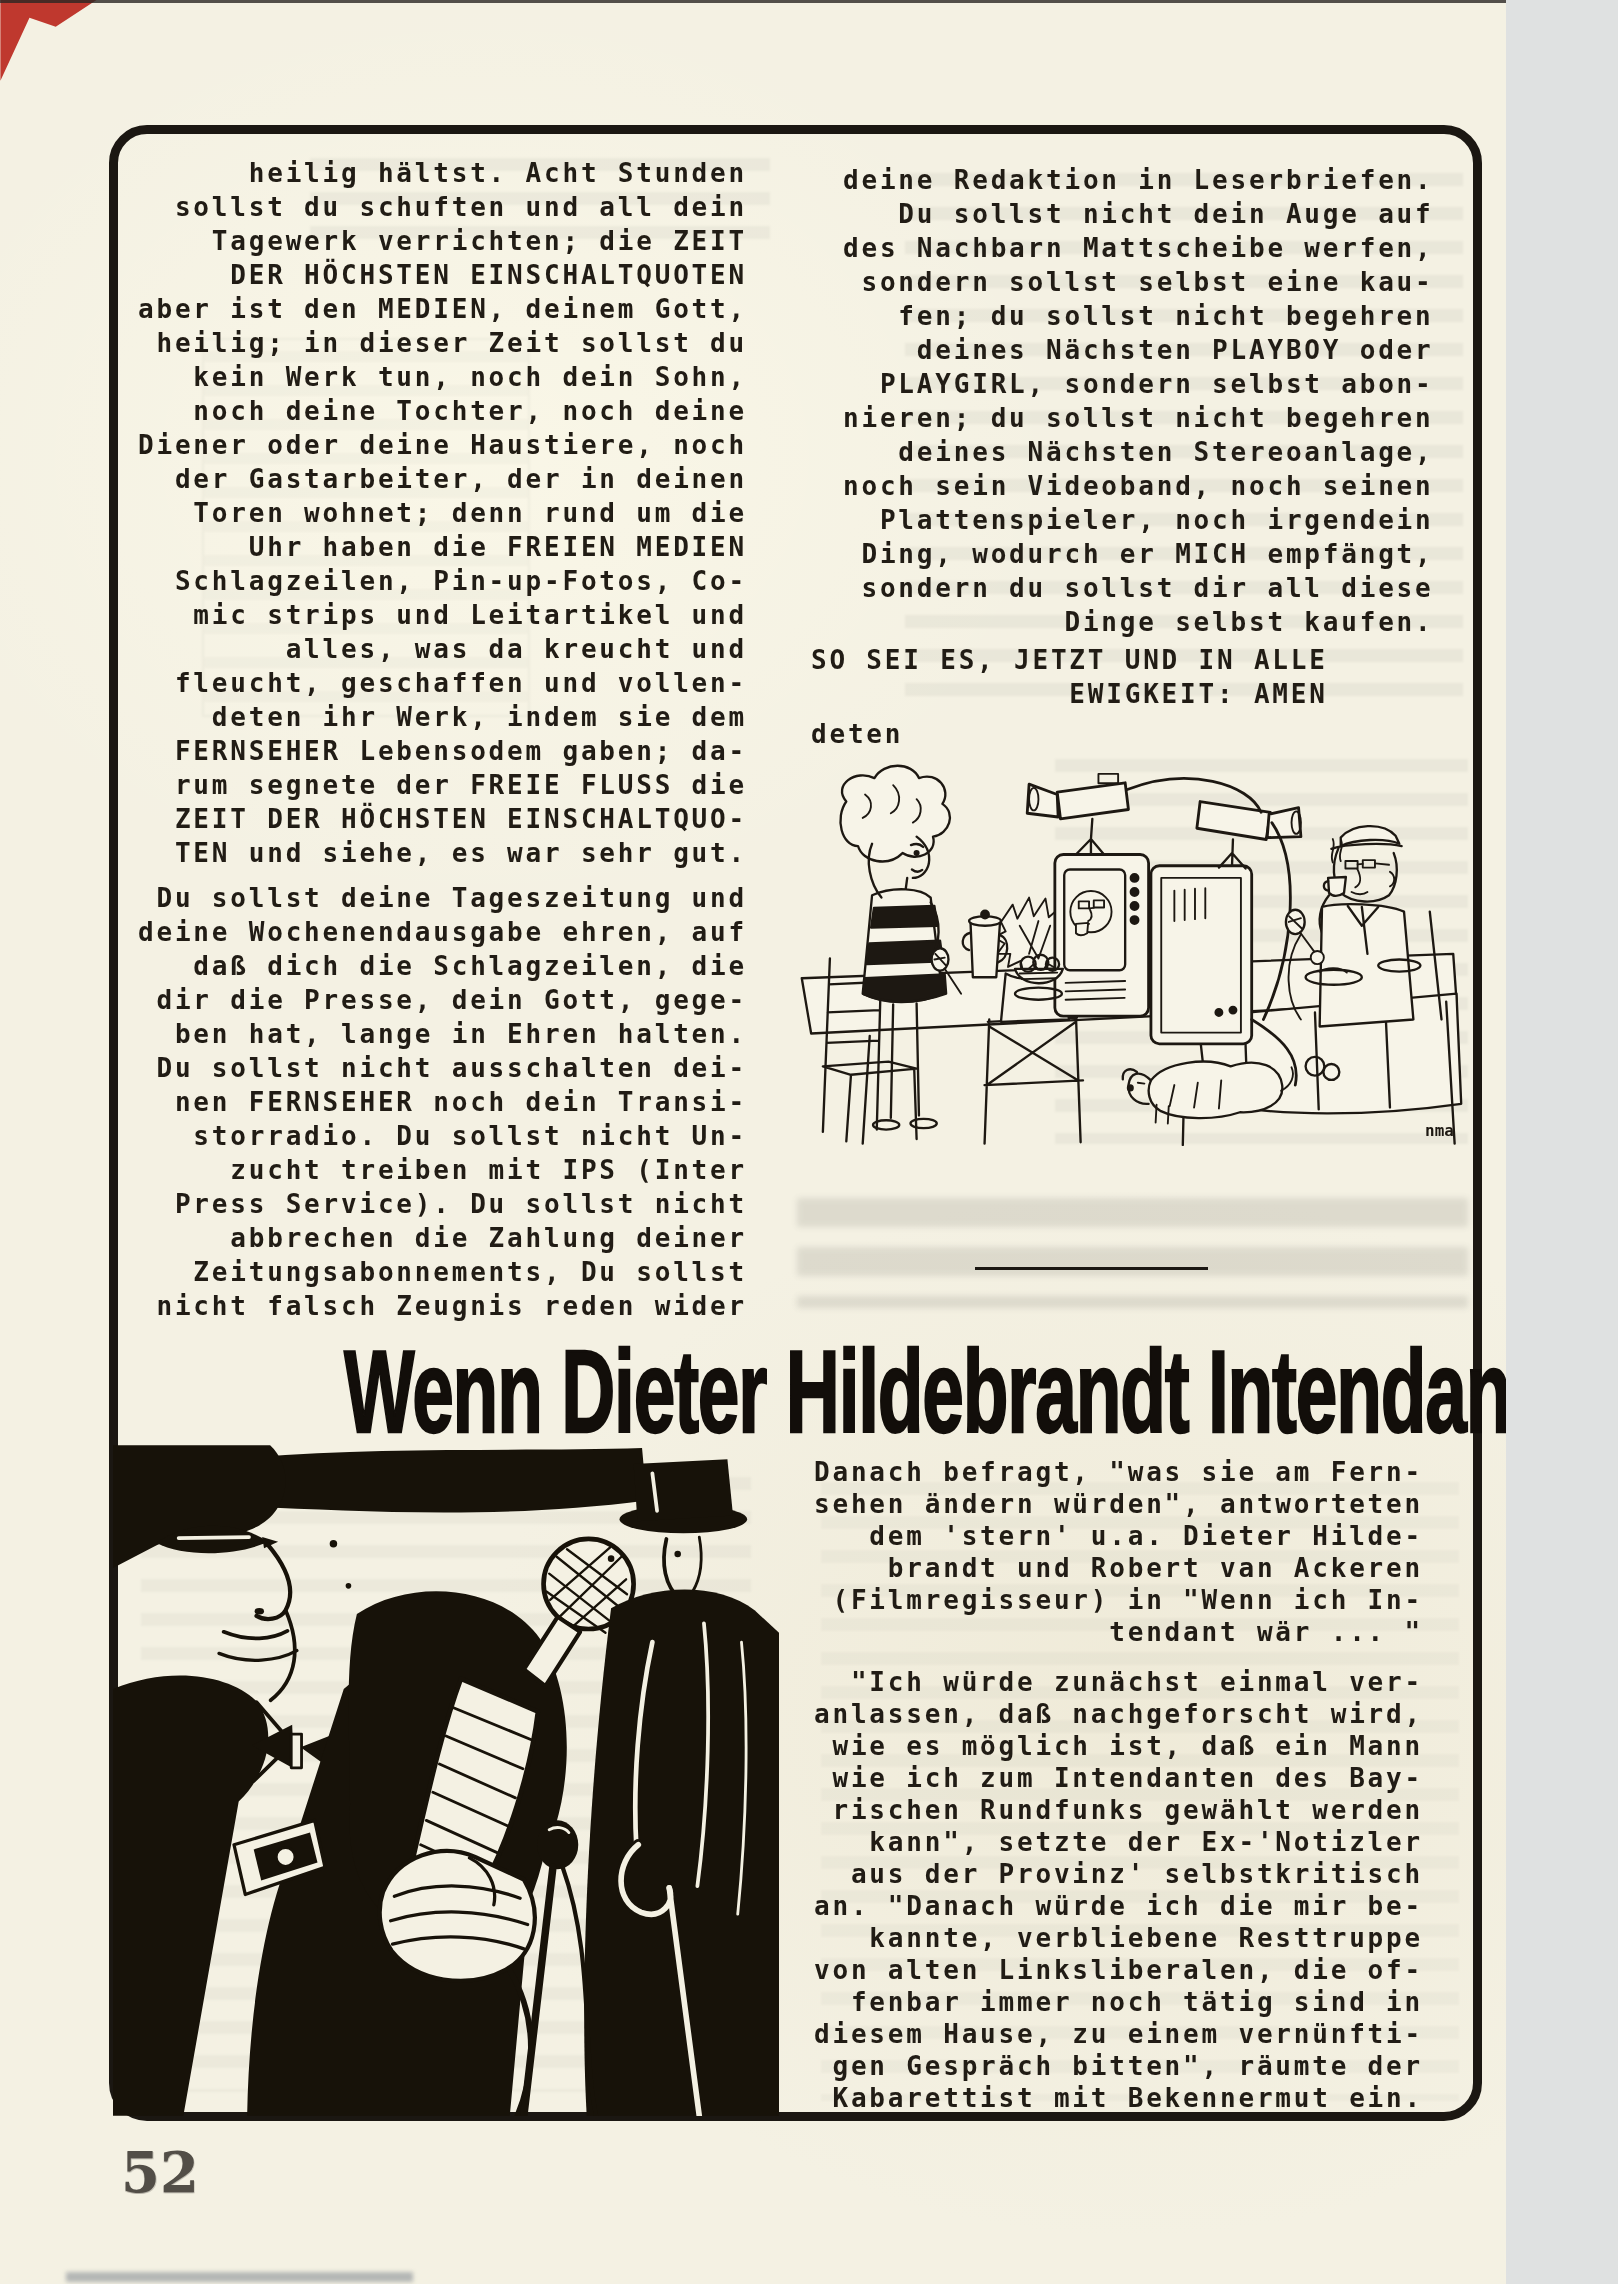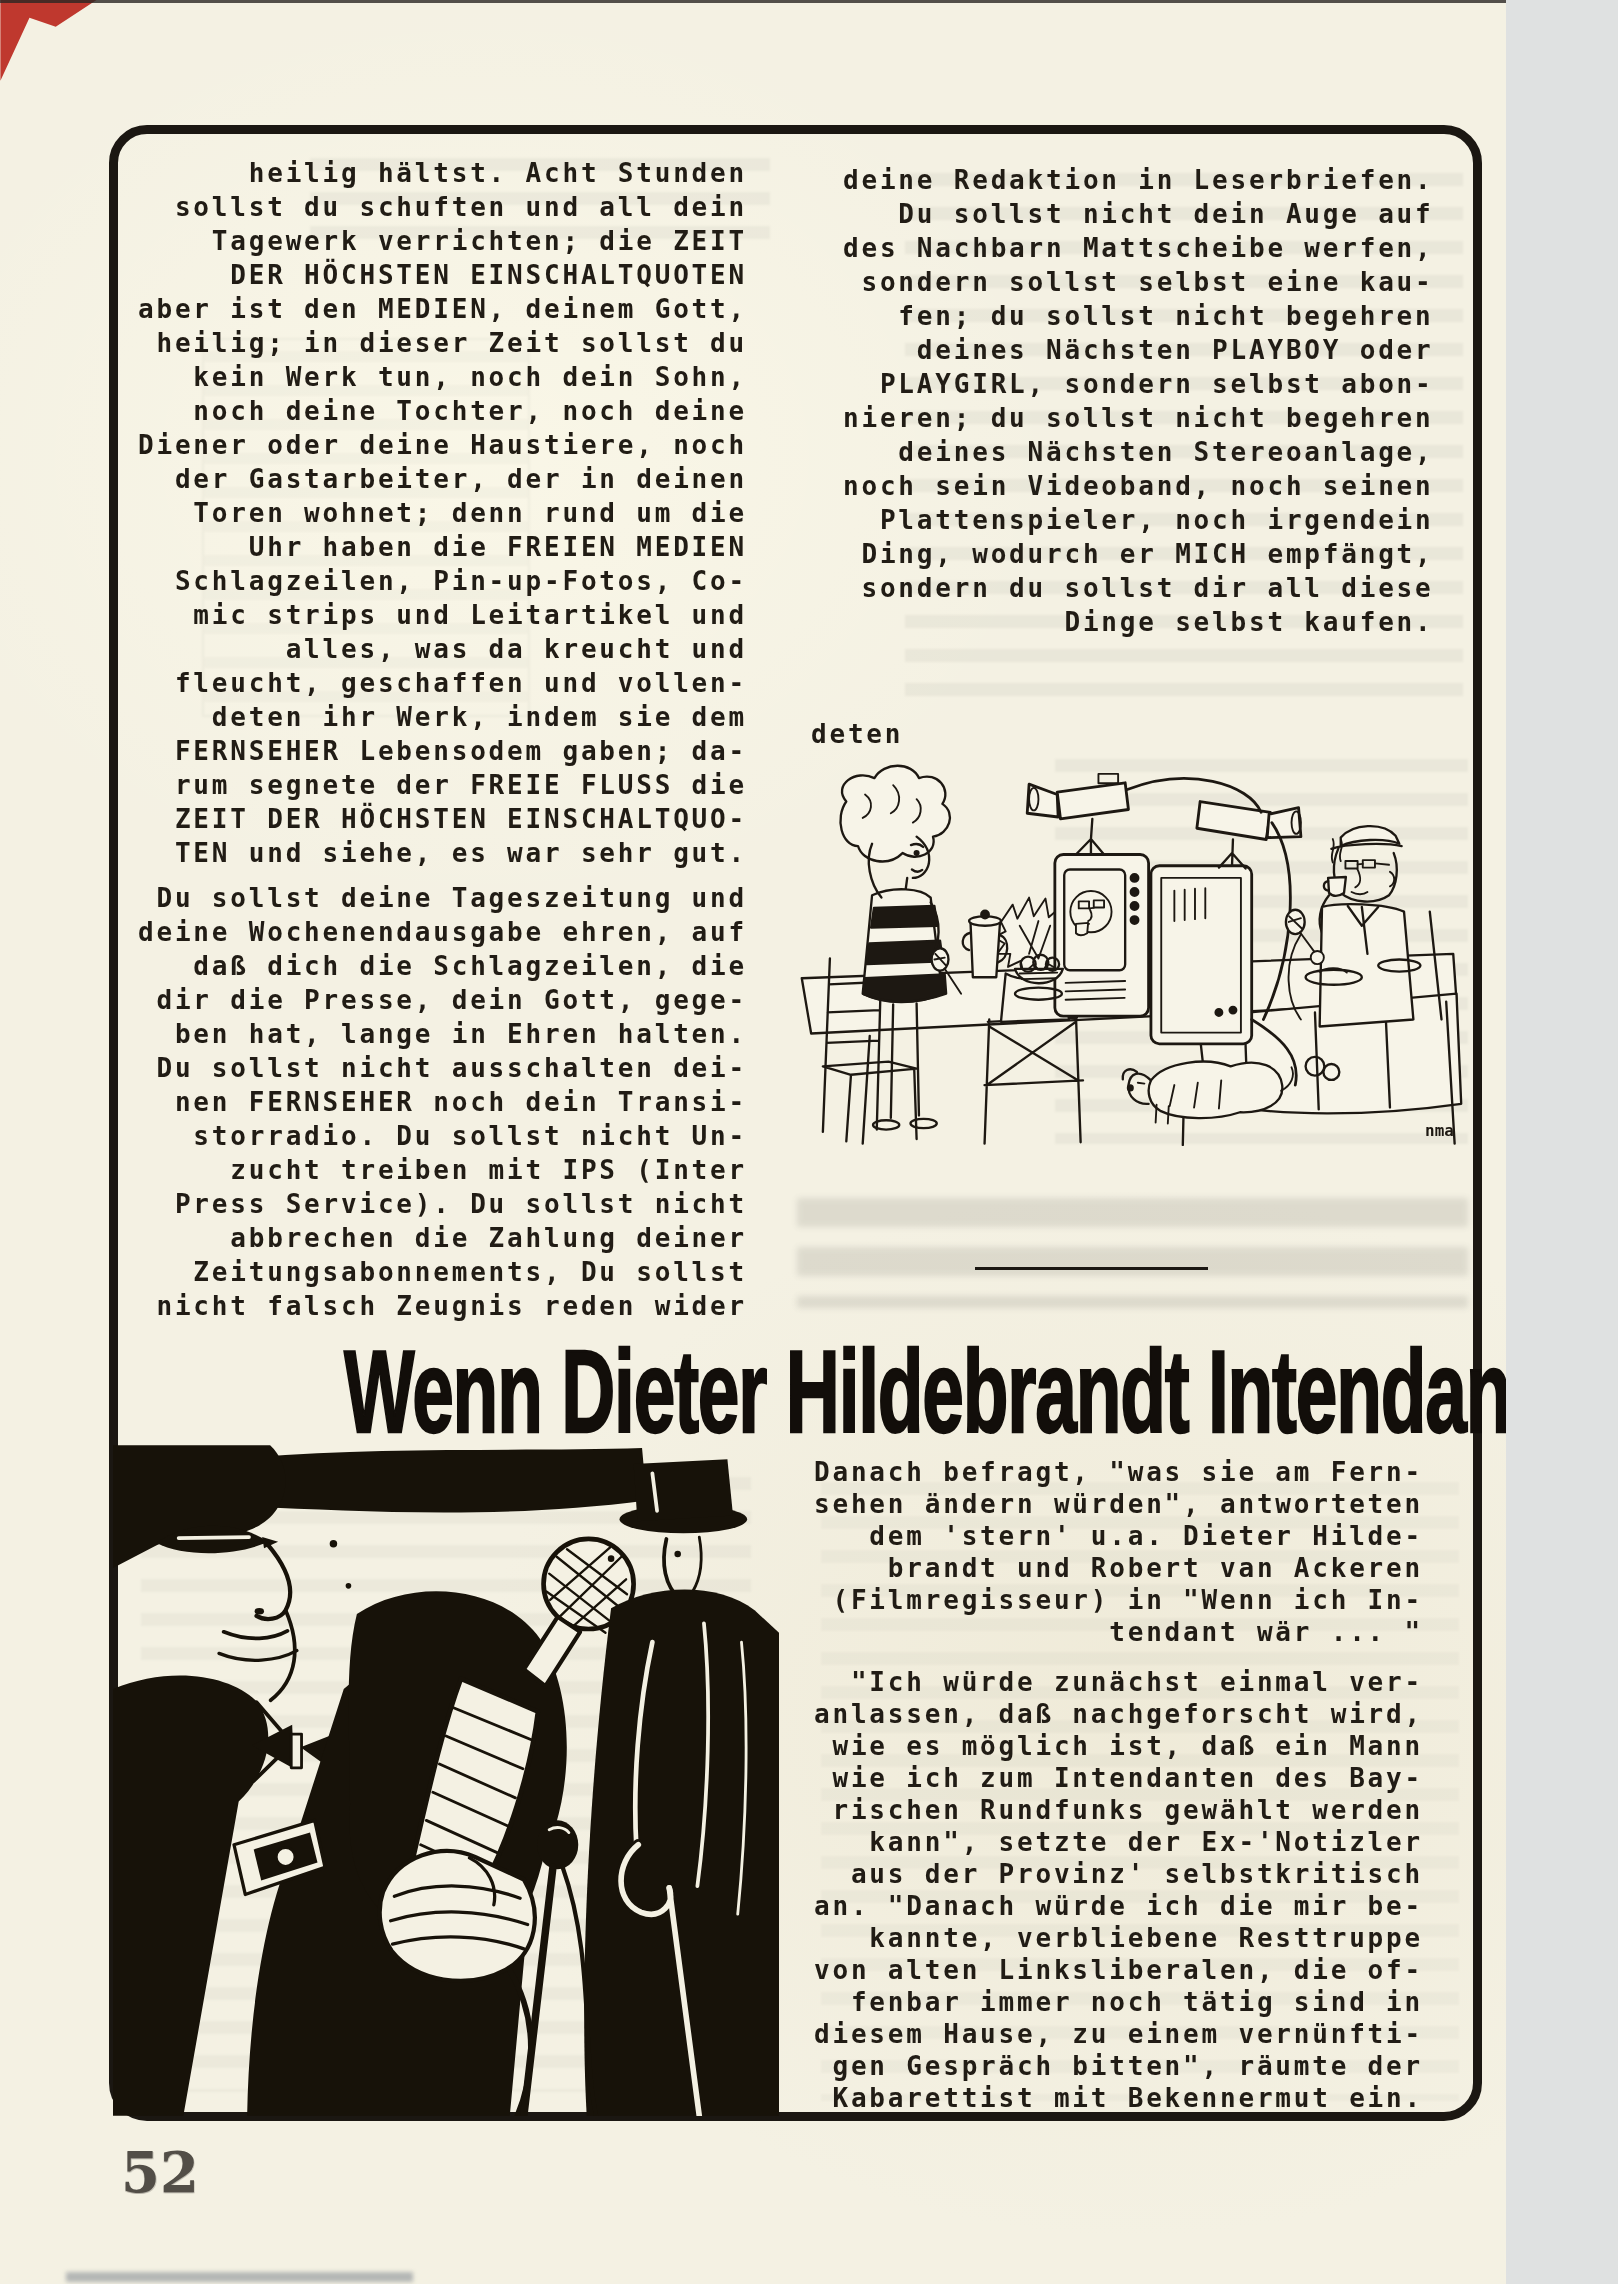--- a/index.html
+++ b/index.html
@@ -107,20 +107,22 @@
 fen; du sollst nicht begehren
 deines Nächsten PLAYBOY oder
 PLAYGIRL, sondern selbst abon-
 nieren; du sollst nicht begehren
 deines Nächsten Stereoanlage,
 noch sein Videoband, noch seinen
 Plattenspieler, noch irgendein
 Ding, wodurch er MICH empfängt,
 sondern du sollst dir all diese
 Dinge selbst kaufen.</div>
+    <div class="mono lh-a" style="left:811px;top:643px;">SO SEI ES, JETZT UND IN ALLE
+EWIGKEIT: AMEN</div>
     <div class="mono" style="left:811px;top:717px;line-height:34px;">deten</div>
 
     <svg style="position:absolute;left:776px;top:757px;" width="703" height="389" viewBox="0 0 1500 830" fill="none" stroke="#1d1812" stroke-width="5" stroke-linecap="round" stroke-linejoin="round">
 
       <path d="M55,472 L1445,420 L1452,520 L75,590 Z" fill="#f7f4e8"></path>
       <path d="M900,555 L1452,505 L1462,740 C1280,766 1060,770 920,735 Z" fill="#f7f4e8"></path>
       <path d="M1000,560 L1006,730 M1150,545 L1158,752 M1300,532 L1310,748"></path>
       <path d="M200,595 L185,825 M870,742 L868,828 M1430,522 L1448,825"></path>
 
       <path d="M115,430 L100,800 M225,425 L215,795 M113,485 L223,480 M110,545 L221,540 M108,610 L219,605"></path>

